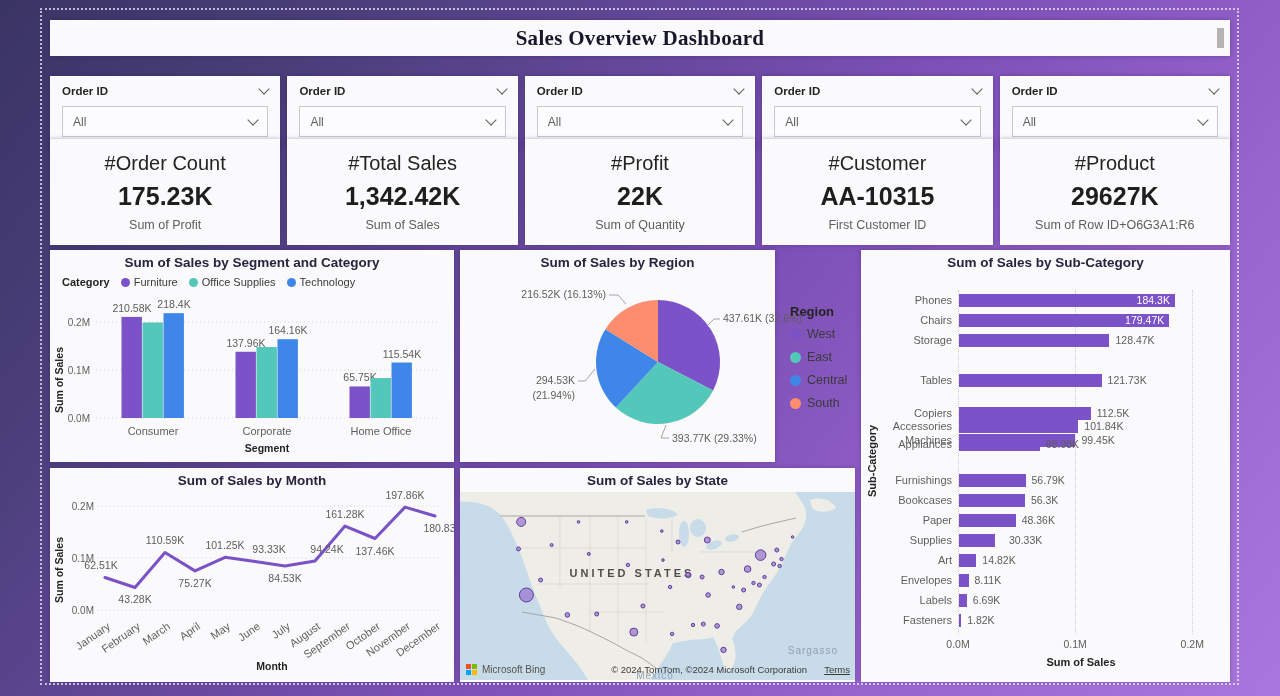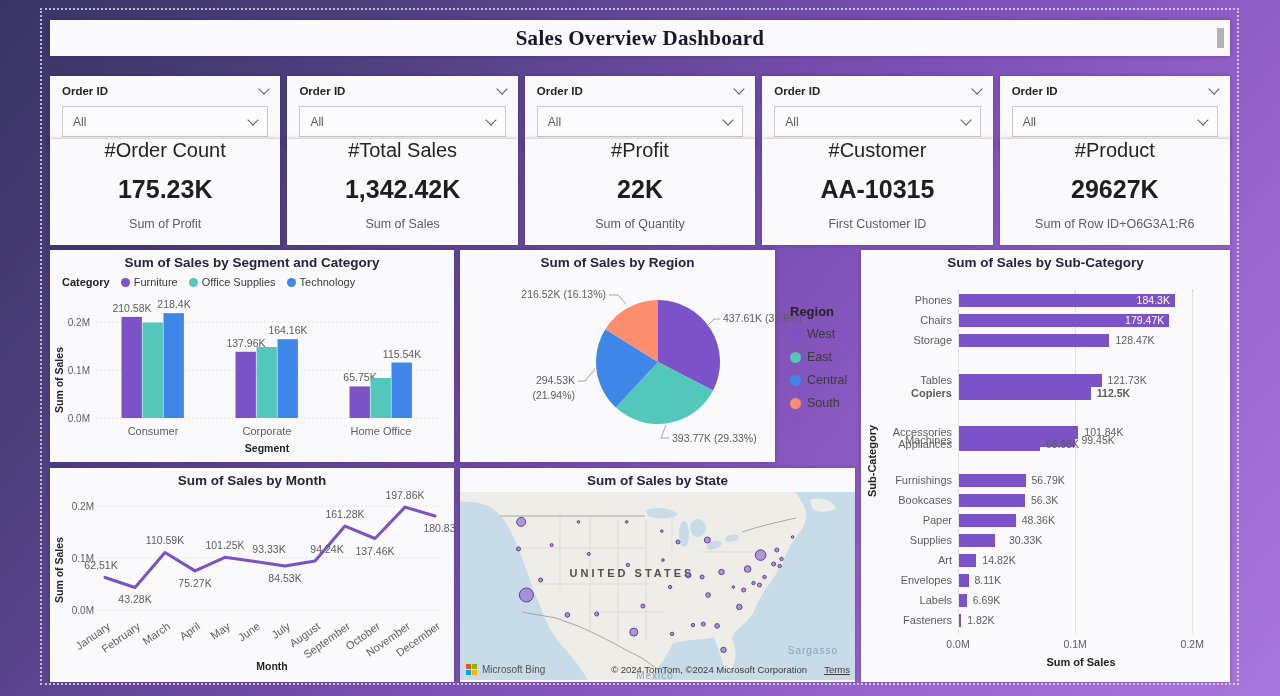--- a/index.html
+++ b/index.html
@@ -17,21 +17,21 @@
   
   .slicer{padding:9px 12px 0 12px;box-sizing:border-box;}
   .slicer-head{display:flex;align-items:center;justify-content:space-between;cursor:pointer;}
   .slicer-label{font-size:11.5px;font-weight:700;color:#252423;}
   .chev{width:7px;height:7px;border-right:1.5px solid #605E5C;border-bottom:1.5px solid #605E5C;
     transform:rotate(45deg);display:inline-block;margin-top:-4px;flex:none;}
   .slicer-value{margin-top:9px;height:29px;border:1px solid #cbc9c7;background:#fcfbfd;display:flex;
     align-items:center;justify-content:space-between;padding:0 10px;cursor:pointer;}
   .slicer-value span.val{font-size:12px;color:#605E5C;}
   
-  .kpi{display:flex;flex-direction:column;align-items:center;justify-content:flex-start;gap:13px;}
+  .kpi{display:flex;flex-direction:column;align-items:center;justify-content:center;gap:7px;}
   .kpi-title{font-size:20px;color:#252423;}
   .kpi-value{font-size:25px;font-weight:700;color:#1f1e1d;}
   .kpi-caption{font-size:12.5px;color:#605E5C;}
   
   .chart-title{padding-top:5px;text-align:center;font-size:13.5px;font-weight:700;color:#26253e;}
   .legend-row{position:absolute;left:12px;top:26px;display:flex;align-items:center;gap:11px;font-size:11px;color:#3b3a39;}
   .legend-row .ltitle{font-weight:700;color:#252423;}
   .leg-item{display:flex;align-items:center;gap:4px;cursor:pointer;}
   .dot{width:9px;height:9px;border-radius:50%;display:inline-block;flex:none;}
   svg text.tick{font-size:10px;fill:#605E5C;font-family:"Liberation Sans",sans-serif;}
@@ -271,28 +271,28 @@
             <span class="outlabel" style="left: 156.493px;">128.47K</span>
           </div>
         </div>
         <div class="hrow" style="top: 80px;">
           <div class="hlabel">Tables</div>
           <div class="htrack">
             <div class="hbar" style="width: 142.598px; background: rgb(124, 82, 200);"></div>
             <span class="outlabel" style="left: 148.598px;">121.73K</span>
           </div>
         </div>
-        <div class="hrow" style="top: 93px; font-weight: bold;">
+        <div class="hrow" style="top: 113px;">
           <div class="hlabel">Copiers</div>
           <div class="htrack">
             <div class="hbar" style="width: 131.786px; background: rgb(124, 82, 200);"></div>
             <span class="outlabel" style="left: 137.786px;">112.5K</span>
           </div>
         </div>
-        <div class="hrow" style="top: 132px;">
+        <div class="hrow" style="top: 126px;">
           <div class="hlabel">Accessories</div>
           <div class="htrack">
             <div class="hbar" style="width: 119.298px; background: rgb(124, 82, 200);"></div>
             <span class="outlabel" style="left: 125.298px;">101.84K</span>
           </div>
         </div>
         <div class="hrow" style="top: 140px;">
           <div class="hlabel">Machines</div>
           <div class="htrack">
             <div class="hbar" style="width: 116.499px; background: rgb(124, 82, 200);"></div>

